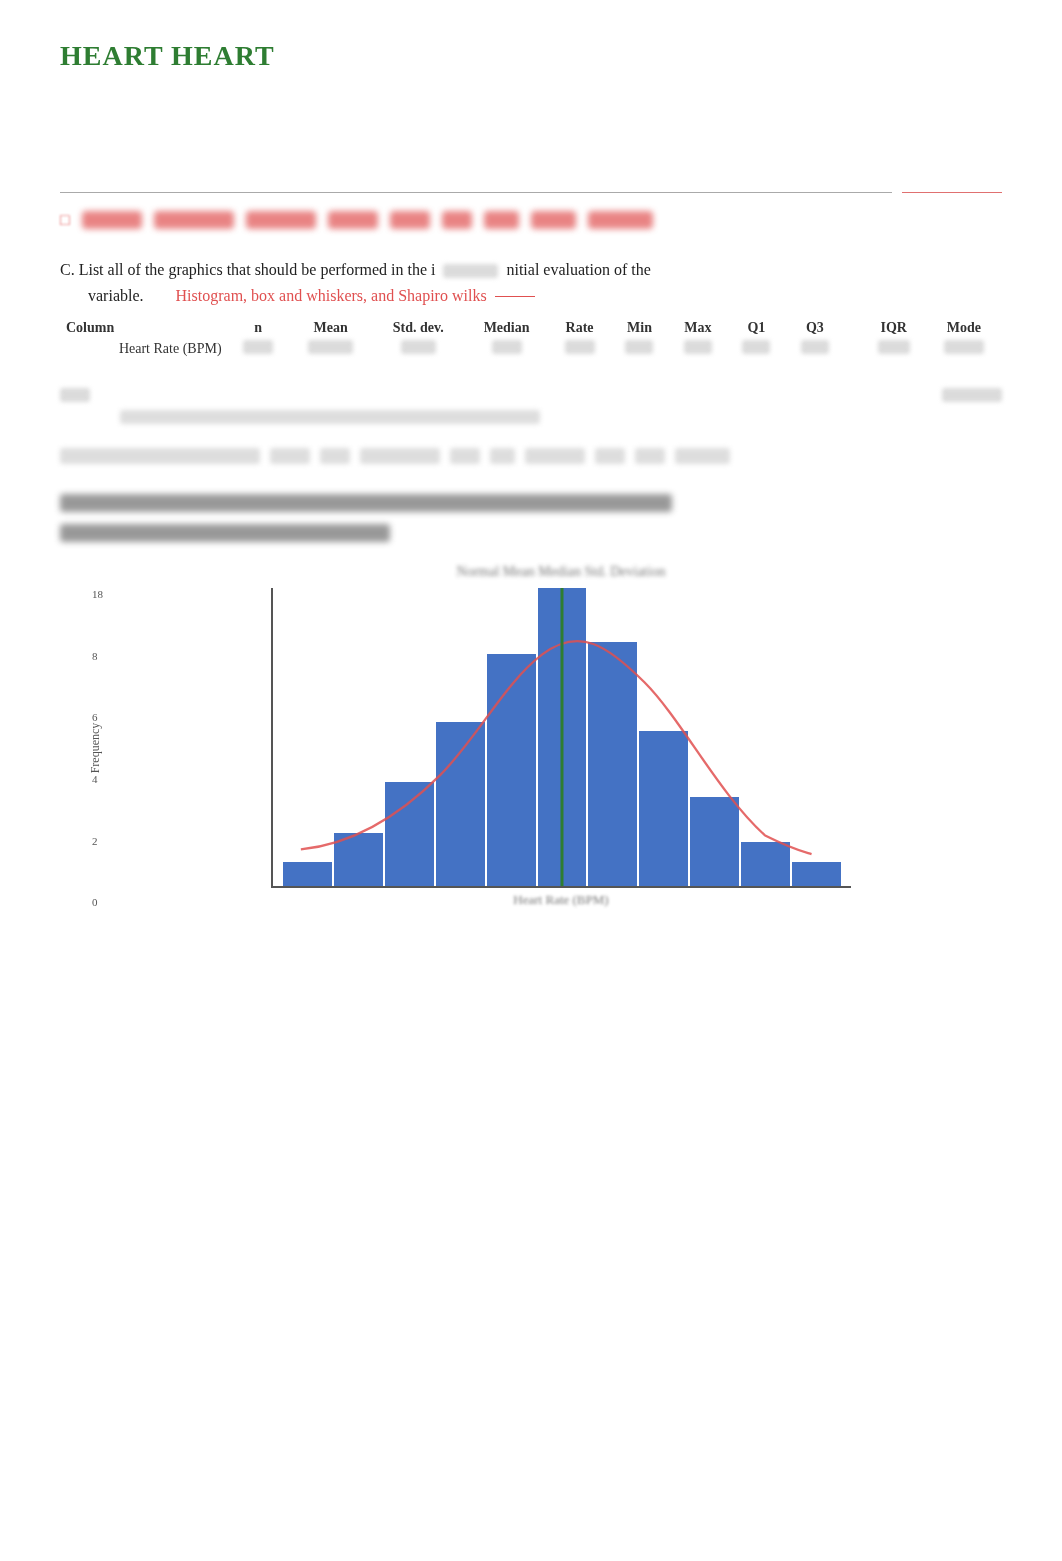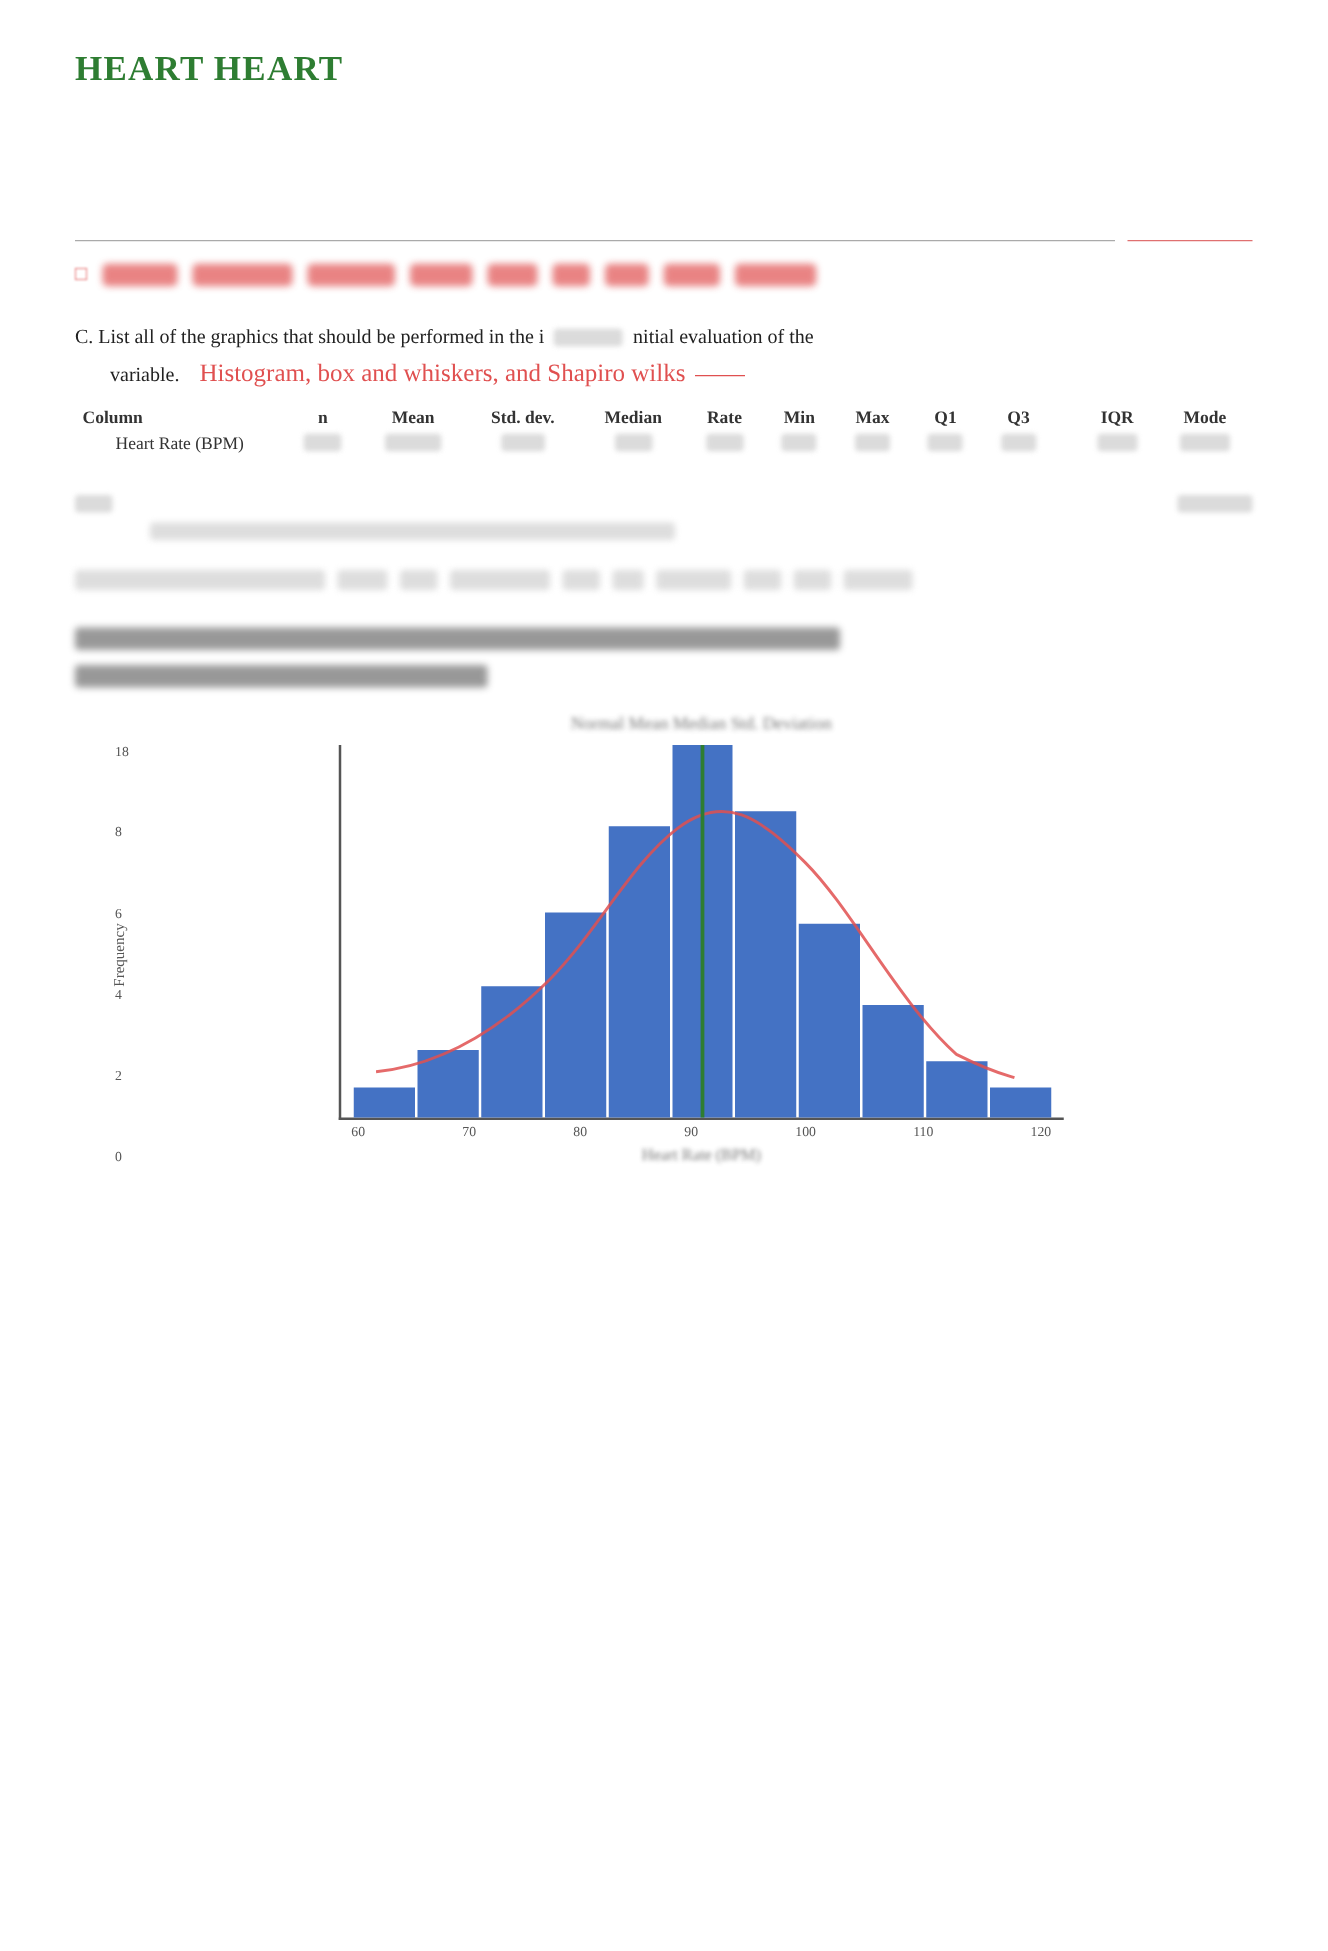--- a/index.html
+++ b/index.html
@@ -61,21 +61,22 @@
       display: inline-block;
       background: #e05050;
       border-radius: 4px;
       height: 18px;
       opacity: 0.7;
       filter: blur(3px);
     }
 
     .red-text {
       color: #e05050;
-      font-size: 20px;
+      font-size: 16px;
+      margin-left: 16px;
     }
 
     .summary-stats {
       margin-top: 10px;
       margin-bottom: 10px;
     }
 
     .summary-stats-title {
       font-size: 14px;
       color: #333;
@@ -99,21 +100,21 @@
       text-align: left;
     }
 
     .stats-table td {
       text-align: center;
       padding: 2px 6px;
       color: #555;
     }
 
     .stats-table td:first-child {
-      text-align: center;
+      text-align: right;
       color: #333;
     }
 
     .blurred-td {
       background: #ccc;
       border-radius: 3px;
       height: 14px;
       display: inline-block;
       filter: blur(2px);
       opacity: 0.7;
@@ -419,26 +420,17 @@
           </div>
           <div class="bar-wrapper">
             <div class="bar" style="height: 15%; background:#4472C4;"></div>
           </div>
           <div class="bar-wrapper">
             <div class="bar" style="height: 8%; background:#4472C4;"></div>
           </div>
         </div>
       </div>
 
-      <div class="x-axis-labels">
-        <span>60</span>
-        <span>70</span>
-        <span>80</span>
-        <span>90</span>
-        <span>100</span>
-        <span>110</span>
-        <span>120</span>
-      </div>
 
       <div class="x-axis-title">Heart Rate (BPM)</div>
     </div>
   </div>
 </div>
 
 </body></html>

